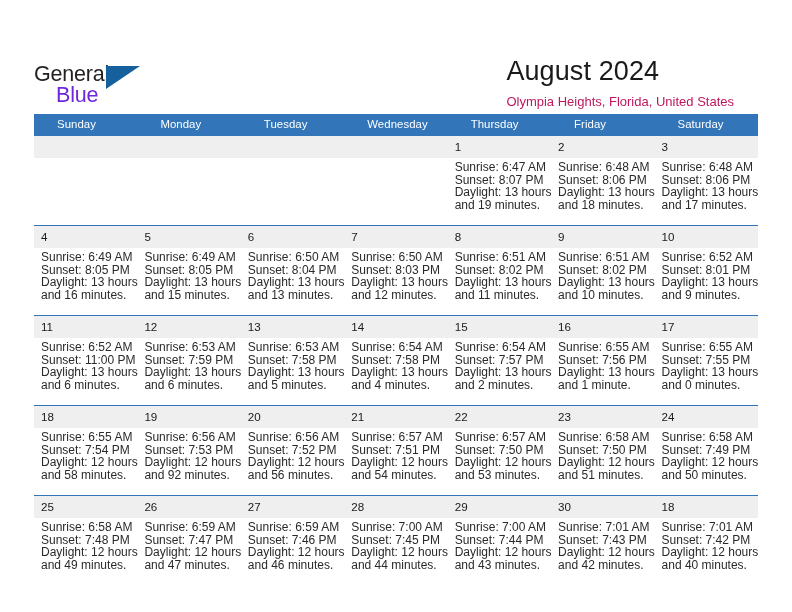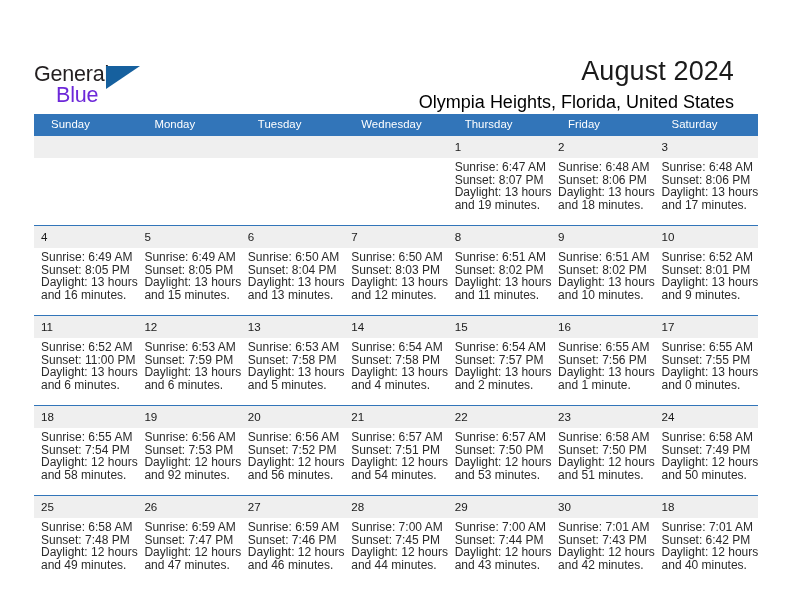--- a/index.html
+++ b/index.html
@@ -60,51 +60,51 @@
     left: 72px;
     top: 3px;
     width: 0;
     height: 0;
     border-left: 34px solid #16609e;
     border-bottom: 23px solid transparent;
     z-index: 2;
   }
 
   .title-block {
-    text-align: right;
+    text-align: left;
     margin-top: 14px;
   }
   .cal-title {
     font-size: 27px;
     line-height: 34px;
     font-weight: normal;
     color: #1a1a1a;
     letter-spacing: 0.1px;
   }
   .cal-subtitle {
-    font-size: 18px;
+    font-size: 13px;
     line-height: 22px;
-    color: #000000;
+    color: #be185d;
     margin-top: 3px;
   }
 
   
   .calendar {
     width: 724px;
     border-collapse: collapse;
     table-layout: fixed;
   }
 
   .dow-row th {
     background: #3275b9;
     color: #ffffff;
     font-size: 11.4px;
     font-weight: normal;
     text-align: left;
-    padding: 4px 0 5px 17px;
+    padding: 4px 0 5px 23px;
     height: 11px;
     letter-spacing: 0.05px;
   }
 
   .week-row td {
     vertical-align: top;
     padding: 0;
     border-top: 1.6px solid #3275b9;
     height: 89px;
     background: #ffffff;
@@ -454,21 +454,21 @@
               <div>Sunrise: 7:01 AM</div>
               <div>Sunset: 7:43 PM</div>
               <div>Daylight: 12 hours</div>
               <div>and 42 minutes.</div>
             </div>
           </td>
           <td>
             <div class="daynum">18</div>
             <div class="info">
               <div>Sunrise: 7:01 AM</div>
-              <div>Sunset: 6:42 PM</div>
+              <div>Sunset: 7:42 PM</div>
               <div>Daylight: 12 hours</div>
               <div>and 40 minutes.</div>
             </div>
           </td>
         </tr>
       </tbody>
   </table>
 
 </div>
 

